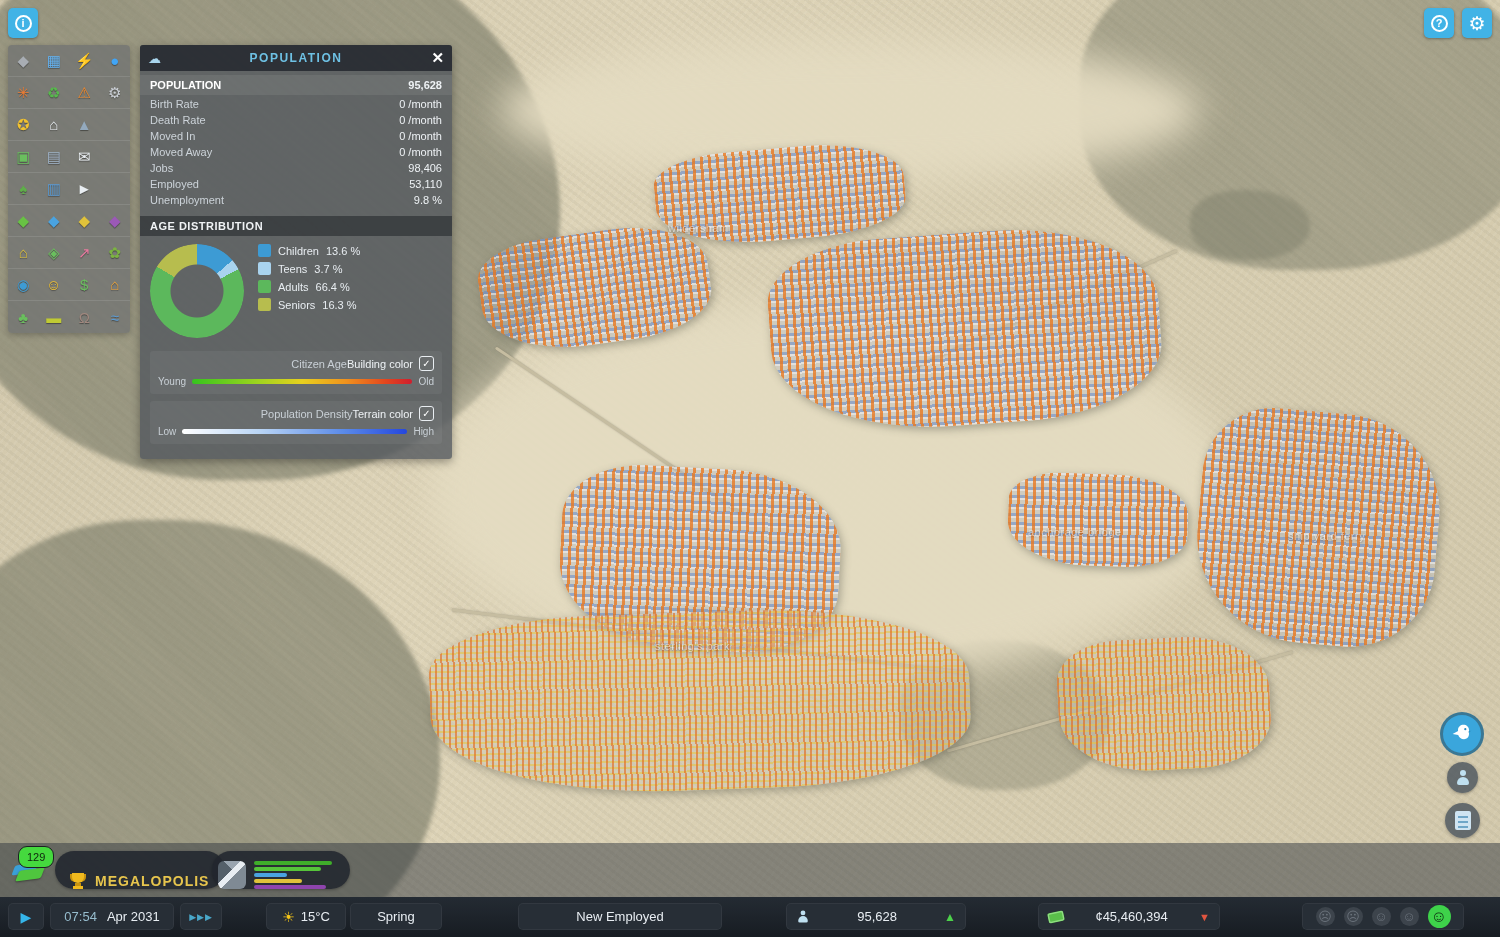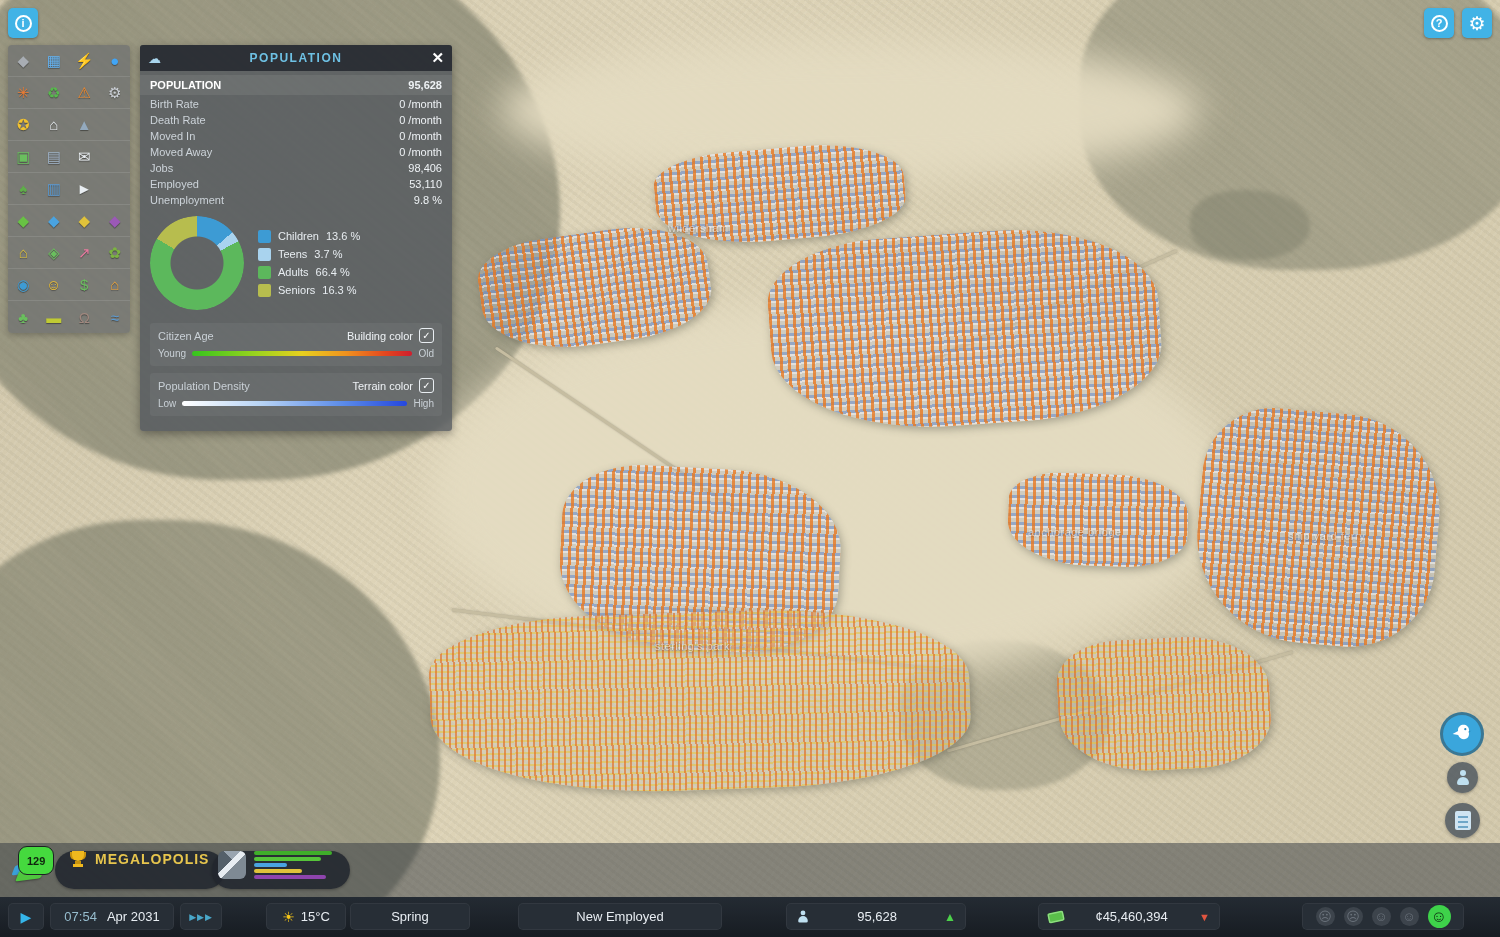--- a/index.html
+++ b/index.html
@@ -62,28 +62,28 @@
   .pop-header { height:26px; background:rgba(40,45,50,0.92); display:flex; align-items:center; padding:0 8px; }
   .pop-header .hicon { width:16px; color:#a9d6ee; font-size:13px; }
   .pop-title { flex:1; text-align:center; color:#6ec1e4; font-size:12px; font-weight:bold; letter-spacing:1.5px; }
   .close-x { color:#fff; font-size:15px; font-weight:bold; cursor:pointer; width:16px; text-align:right; }
   .stat-row { display:flex; justify-content:space-between; padding:0 10px; height:16px; align-items:center;
     font-size:11px; color:#ccd3d9; }
   .stat-row .v { color:#eef2f5; }
   .stat-row.head { height:20px; font-weight:bold; color:#fff; background:rgba(255,255,255,0.07); margin-bottom:1px; }
   .stat-row.head .v { font-weight:bold; }
   .sec-head { margin-top:8px; background:rgba(32,36,40,0.55); padding:4px 10px; font-size:11px; font-weight:bold; letter-spacing:.5px; color:#f0f3f5; }
-  .age-wrap { display:flex; align-items:center; padding:8px 10px 6px 10px; gap:14px; }
+  .age-wrap { display:flex; padding:8px 10px 6px 10px; gap:14px; }
   .donut { width:94px; height:94px; border-radius:50%;
     -webkit-mask:radial-gradient(circle, transparent 26px, #000 27px); mask:radial-gradient(circle, transparent 26px, #000 27px); }
   .age-legend { flex:1; display:flex; flex-direction:column; gap:5px; }
   .age-item { display:flex; align-items:center; gap:7px; font-size:11px; color:#e8edf1; }
   .swatch { width:13px; height:13px; border-radius:2px; flex:none; }
   .legend-box { margin:7px 10px; background:rgba(255,255,255,0.05); border-radius:3px; padding:5px 8px 7px 8px; }
-  .legend-top { display:flex; align-items:center; font-size:11px; color:#c9d0d6; margin-bottom:5px; }
+  .legend-top { display:flex; align-items:center; font-size:11px; color:#c9d0d6; margin-bottom:5px;text-align:right; }
   .legend-top .lbl { flex:1; }
   .legend-top .tgl { color:#eef2f5; margin-right:6px; }
   .checkbox { width:15px; height:15px; border:1.5px solid #e9eef2; border-radius:3px; color:#fff;
     font-size:10px; display:flex; align-items:center; justify-content:center; cursor:pointer; }
   .bar-row { display:flex; align-items:center; gap:6px; font-size:10px; color:#c9d0d6; }
   .grad { flex:1; height:5px; border-radius:3px; }
   .pop-pad { height:8px; }
 
   
   .rail-btn { position:absolute; border-radius:50%; display:flex; align-items:center; justify-content:center; cursor:pointer; }
@@ -91,23 +91,23 @@
   .rail-sm { background:rgba(72,82,92,.8); box-shadow:0 1px 3px rgba(0,0,0,.3); }
   .person-ico { position:relative; width:14px; height:15px; }
   .person-ico::before { content:""; position:absolute; left:4px; top:0; width:6px; height:6px; border-radius:50%; background:#bfe0f0; }
   .person-ico::after { content:""; position:absolute; left:1px; top:7px; width:12px; height:8px; border-radius:6px 6px 2px 2px; background:#bfe0f0; }
   .doc-ico { width:16px; height:19px; background:#cfe4f2; border-radius:2px;
     background-image:repeating-linear-gradient(0deg, #6fa6c8 0 2px, transparent 2px 5px); background-size:10px 14px; background-position:3px 3px; background-repeat:no-repeat; }
 
   
   .toolband { position:absolute; left:0; top:843px; width:1500px; height:54px; background:rgba(50,56,63,0.50); }
   .pill { position:absolute; top:8px; height:38px; border-radius:19px; background:rgba(33,38,45,0.88);
-    display:flex; align-items:flex-start; box-shadow:0 1px 3px rgba(0,0,0,.3); }
-  .ms-badge { position:absolute; left:18px; top:3px; padding:0 8px; height:29px; background:#45d93e; border:1.5px solid #1d2023;
-    border-radius:9px; font-size:11px; font-weight:bold; color:#10240e; display:flex; align-items:center; z-index:2; }
+    display:flex; align-items:flex-end; box-shadow:0 1px 3px rgba(0,0,0,.3); }
+  .ms-badge { position:absolute; left:18px; top:3px; padding:0 8px; height:22px; background:#45d93e; border:1.5px solid #1d2023;
+    border-radius:9px; font-size:11px; font-weight:normal; color:#10240e; display:flex; align-items:center; z-index:2; }
   .tiles-icon { position:absolute; left:12px; top:17px; width:32px; height:26px; }
   .tiles-icon::before { content:""; position:absolute; left:2px; top:4px; width:22px; height:10px; background:#3aa0d8; transform:skewX(-28deg) rotate(-8deg); border-radius:2px; }
   .tiles-icon::after { content:""; position:absolute; left:6px; top:9px; width:24px; height:11px; background:#4fc63e; transform:skewX(-28deg) rotate(-8deg); border-radius:2px; box-shadow:0 1px 2px rgba(0,0,0,.4); }
   .trophy { position:relative; width:18px; height:16px; margin:0 8px 0 14px; }
   .trophy::before { content:""; position:absolute; left:3px; top:0; width:12px; height:10px; background:#f0b91e; border-radius:0 0 7px 7px; box-shadow:-3px 0 0 -1px #c8930f, 3px 0 0 -1px #c8930f; }
   .trophy::after { content:""; position:absolute; left:6px; top:10px; width:6px; height:3px; background:#c8930f; box-shadow:-2px 3px 0 0 #f0b91e, 2px 3px 0 0 #f0b91e, 0 3px 0 0 #f0b91e; }
   .city-title { color:#e7c54d; font-weight:bold; font-size:14px; letter-spacing:1px; padding-right:16px; }
   .demand-thumb { width:28px; height:28px; border-radius:6px; margin:0 8px 0 6px; flex:none;
     background:linear-gradient(180deg,#8d99a5 0 40%,#6b7680 40% 100%);
     background-image:linear-gradient(135deg, transparent 40%, #e8edf2 40% 55%, #7f8a94 55%), linear-gradient(45deg,#55606a 60%, #9aa5b0 60%);
@@ -268,20 +268,21 @@
       <div class="stat-row">
         <span>Employed</span>
           <span class="v">53,110</span>
       </div>
       <div class="stat-row">
         <span>Unemployment</span>
           <span class="v">9.8 %</span>
       </div>
     </div>
 
+    <div class="sec-head">AGE DISTRIBUTION</div>
     <div class="age-wrap">
       <div class="donut" style="background: conic-gradient(rgb(61, 155, 212) 0deg, rgb(61, 155, 212) 48.96deg, rgb(169, 211, 238) 48.96deg, rgb(169, 211, 238) 62.28deg, rgb(92, 184, 92) 62.28deg, rgb(92, 184, 92) 301.32deg, rgb(183, 189, 78) 301.32deg, rgb(183, 189, 78) 360deg);"></div>
       <div class="age-legend">
         <div class="age-item">
           <span class="swatch" style="background: rgb(61, 155, 212);"></span>
           <span>Children</span>
             <span>13.6 %</span>
         </div>
         <div class="age-item">
           <span class="swatch" style="background: rgb(169, 211, 238);"></span>
@@ -372,21 +373,21 @@
       <span class="time-txt">07:54</span>
       <span>Apr 2031</span>
     </div>
     <div class="sb-pill" style="left:180px; width:42px;">
       <span class="speed-txt">▶▶▶</span>
     </div>
     <div class="sb-pill" style="left:266px; width:80px;">
       <span class="sun">☀</span>
       <span>15°C</span>
     </div>
-    <div class="sb-pill" style="left:350px; width:120px;">
+    <div class="sb-pill" style="left:350px; width:92px;">
       <span>Spring</span>
     </div>
     <div class="sb-pill" style="left:518px; width:204px;">
       <span>New Employed</span>
     </div>
     <div class="sb-pill" style="left:786px; width:180px;">
       <span class="person-ico pop-person"></span>
       <span>95,628</span>
       <span class="up-arrow">▲</span>
     </div>

